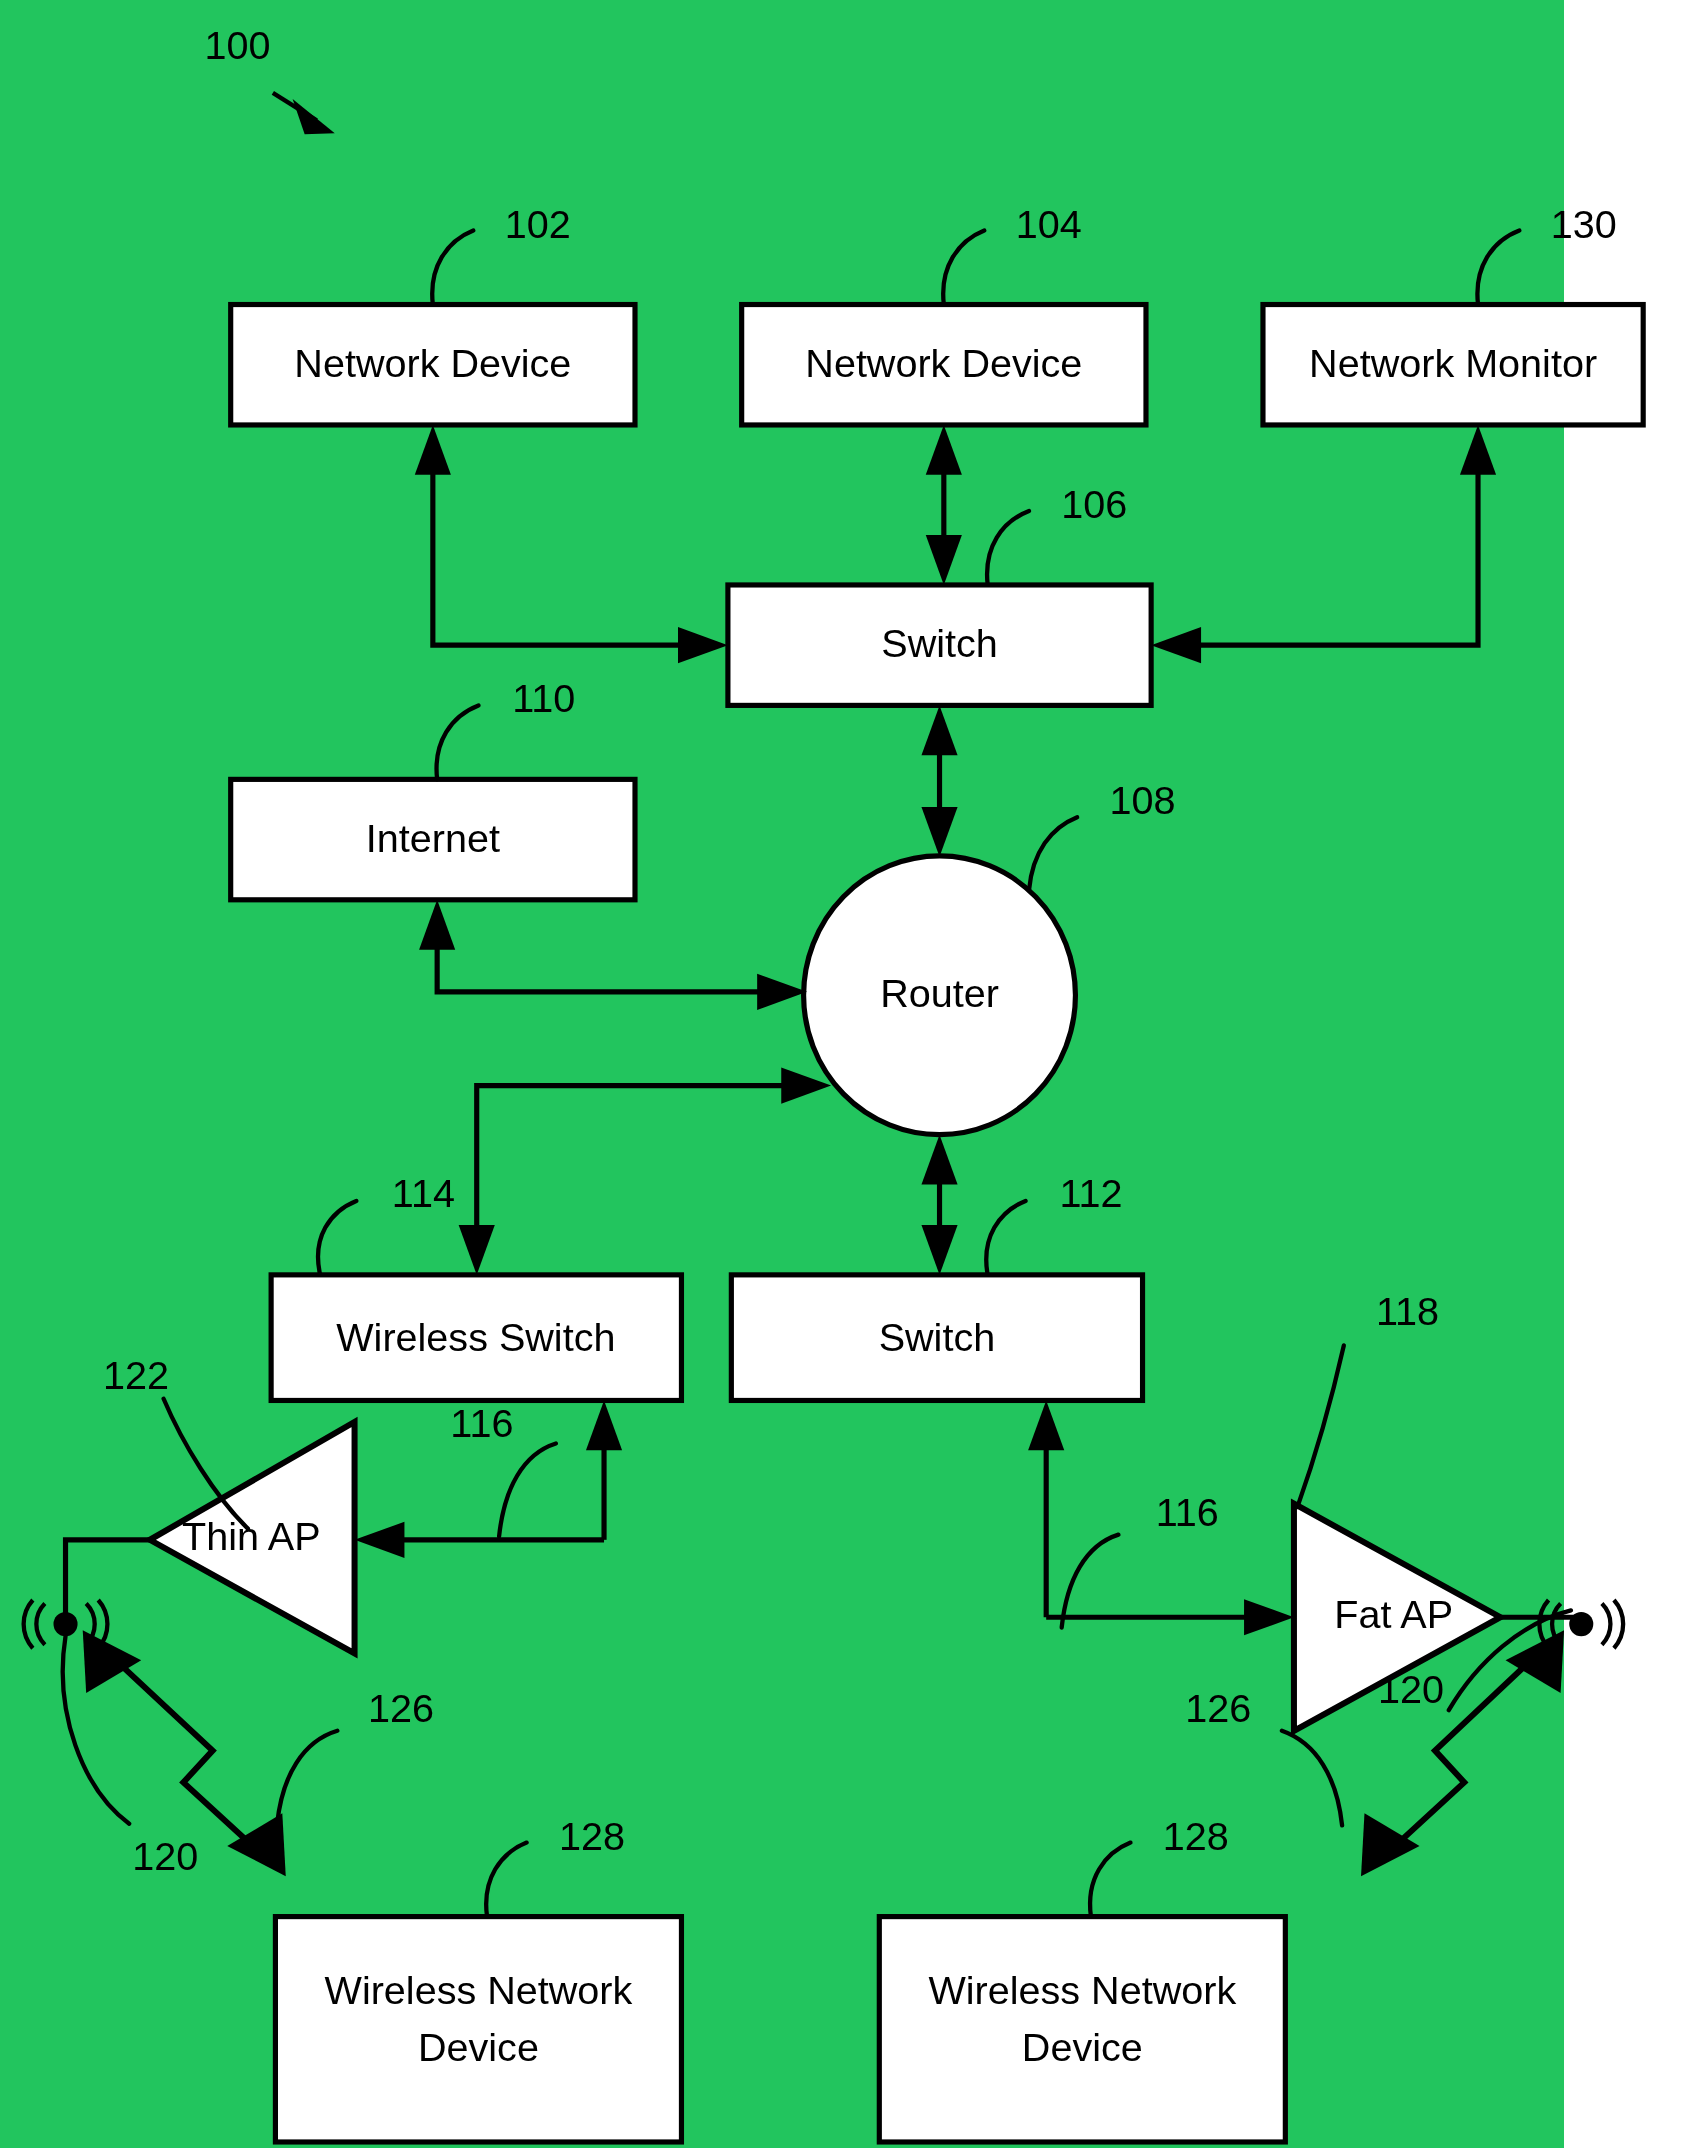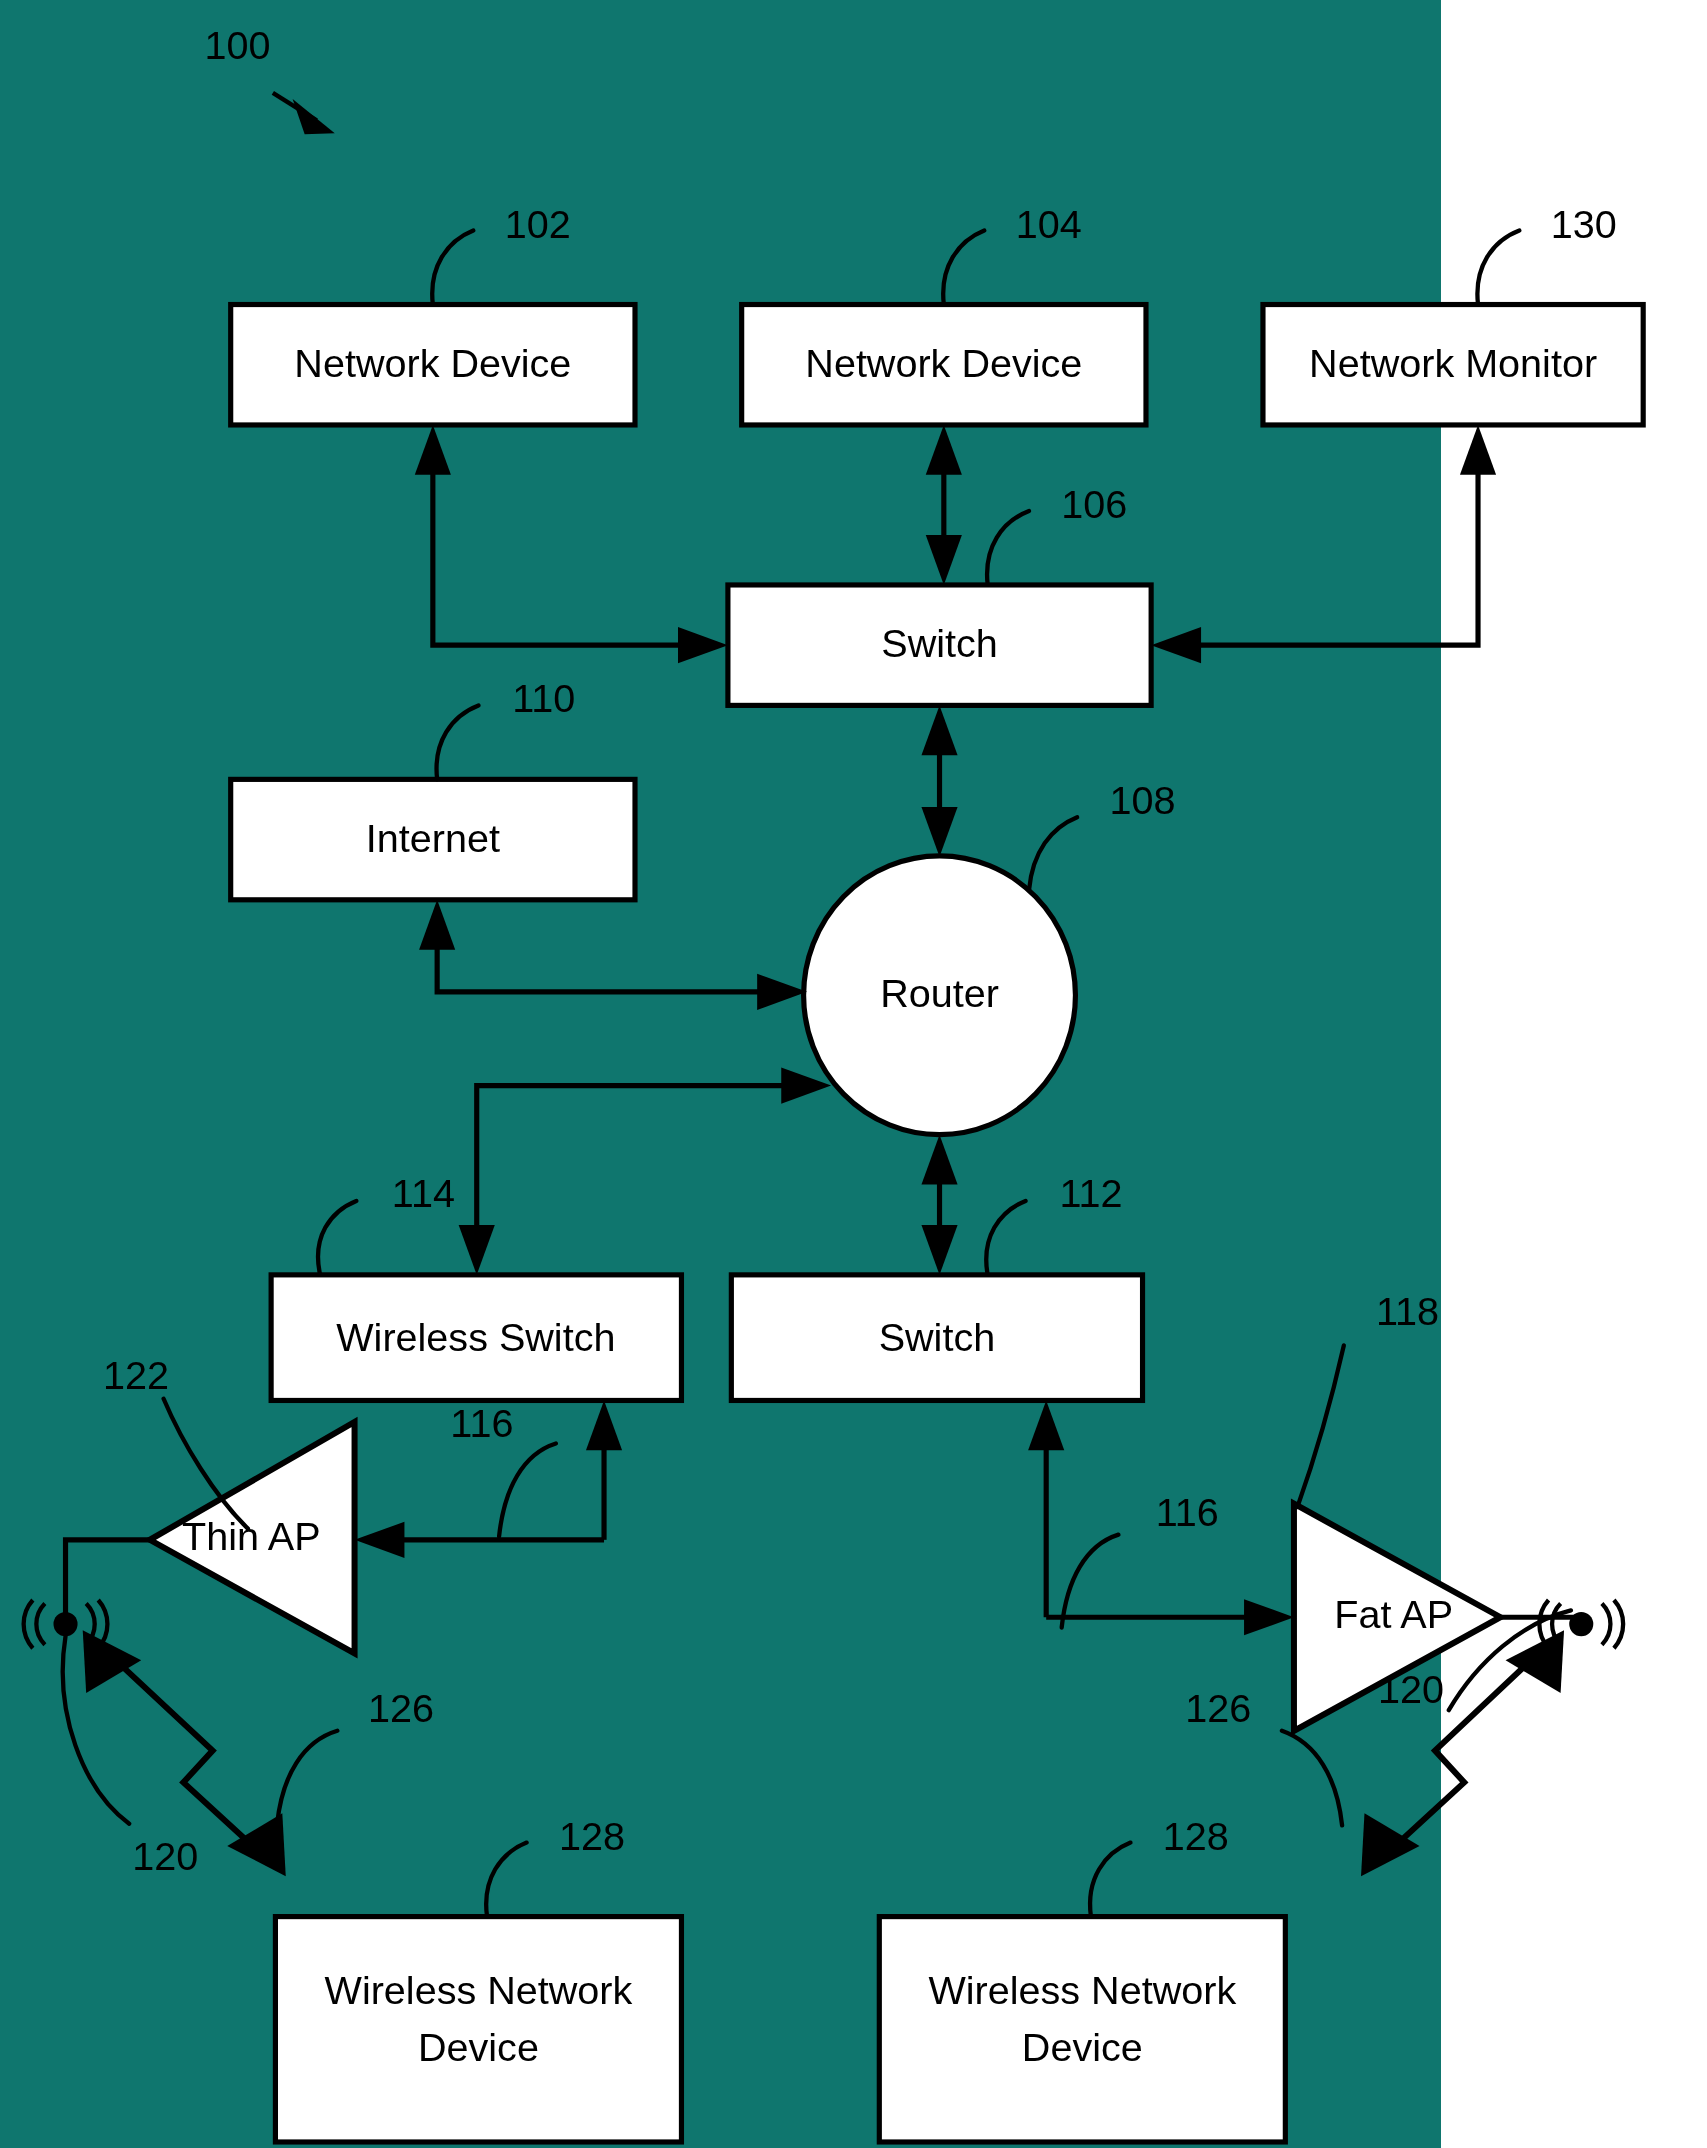--- a/index.html
+++ b/index.html
@@ -8,23 +8,23 @@
     background: #ffffff;
   }
   body {
     width: 1707px;
     height: 2148px;
     font-family: "Liberation Sans", sans-serif;
     overflow: hidden;
   }
   #figure-root {
     position: relative;
-    width: 1441px;
+    width: 1564px;
     height: 2148px;
-    background: #0f766e;
+    background: #22c55e;
   }
   svg.diagram {
     display: block;
     width: 1707px;
     height: 2148px;
   }
   .node-box {
     fill: #ffffff;
     stroke: #000000;
     stroke-width: 6;

